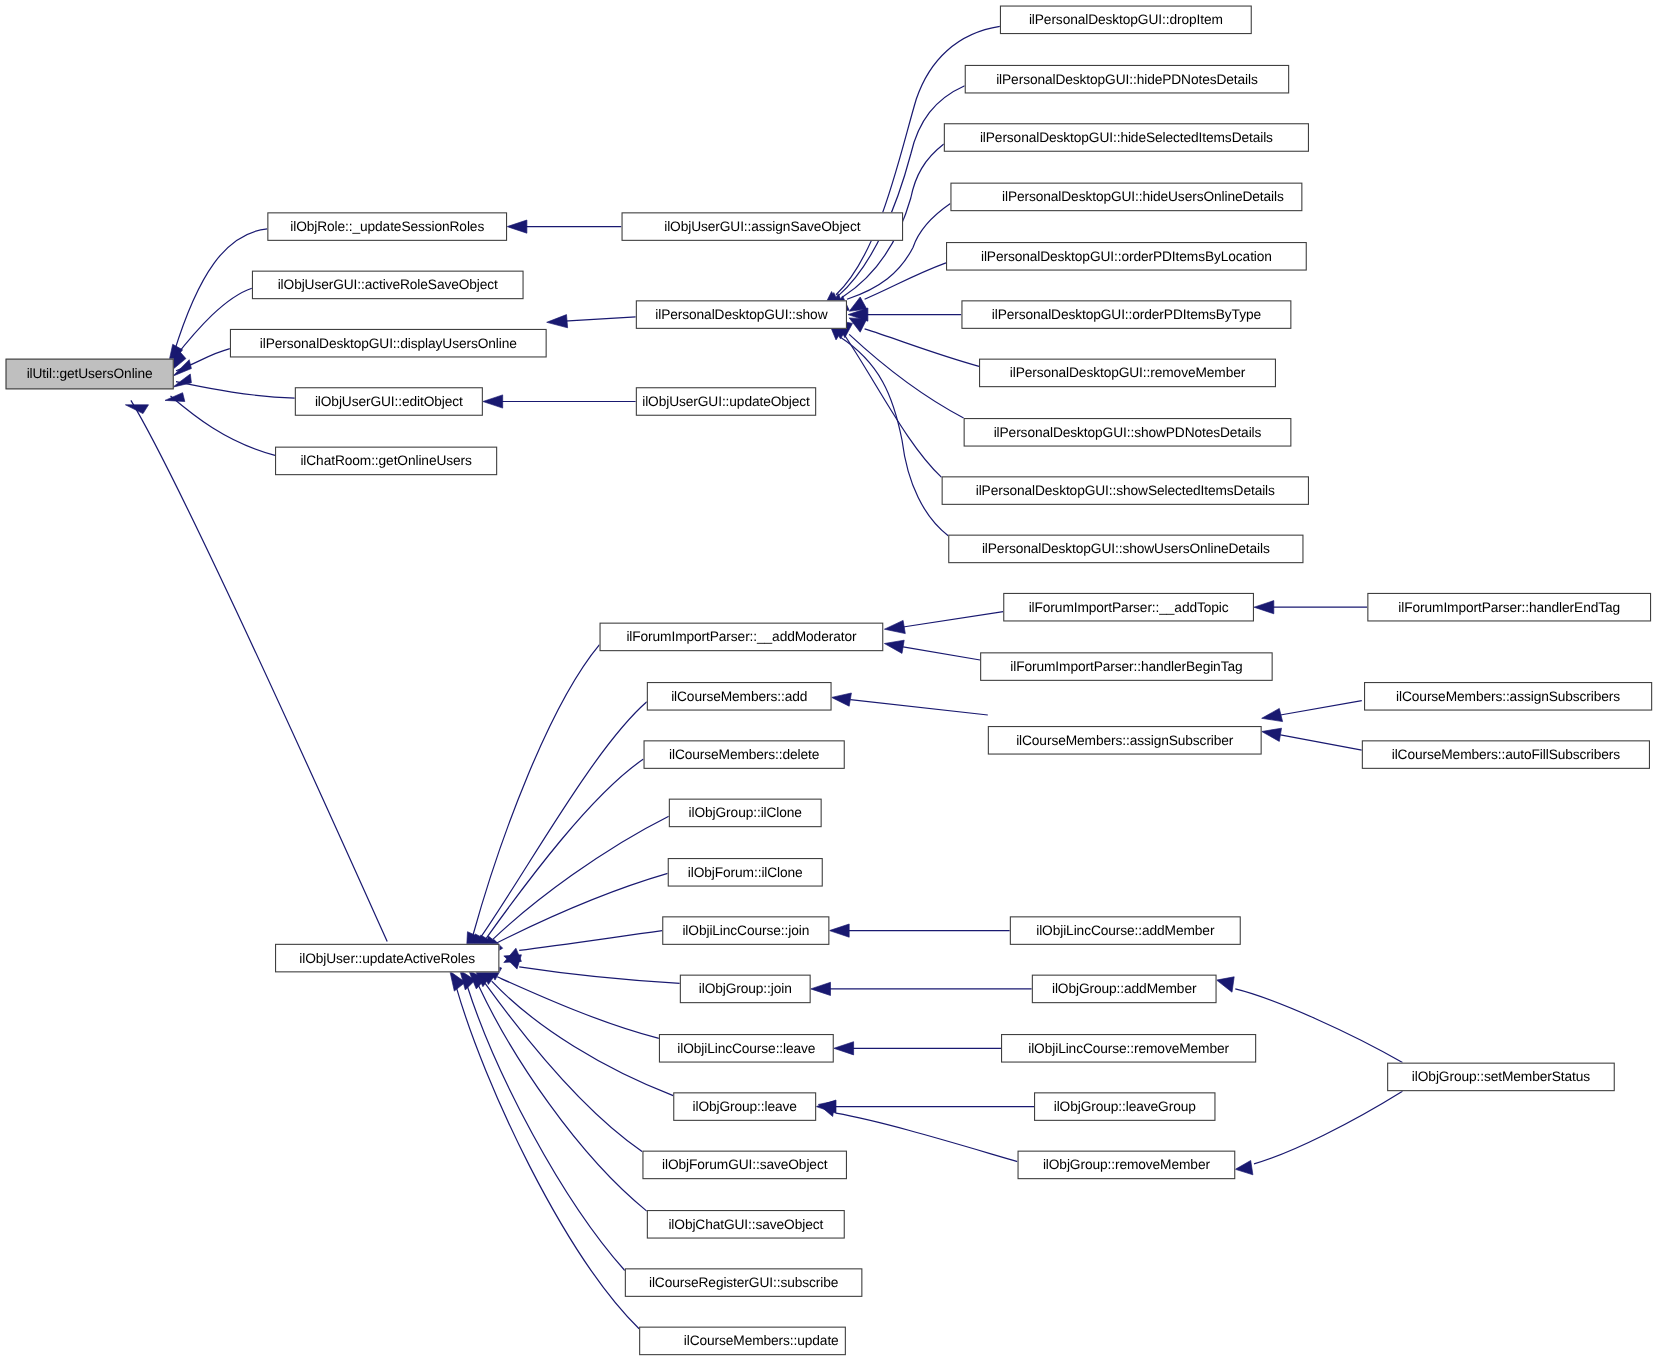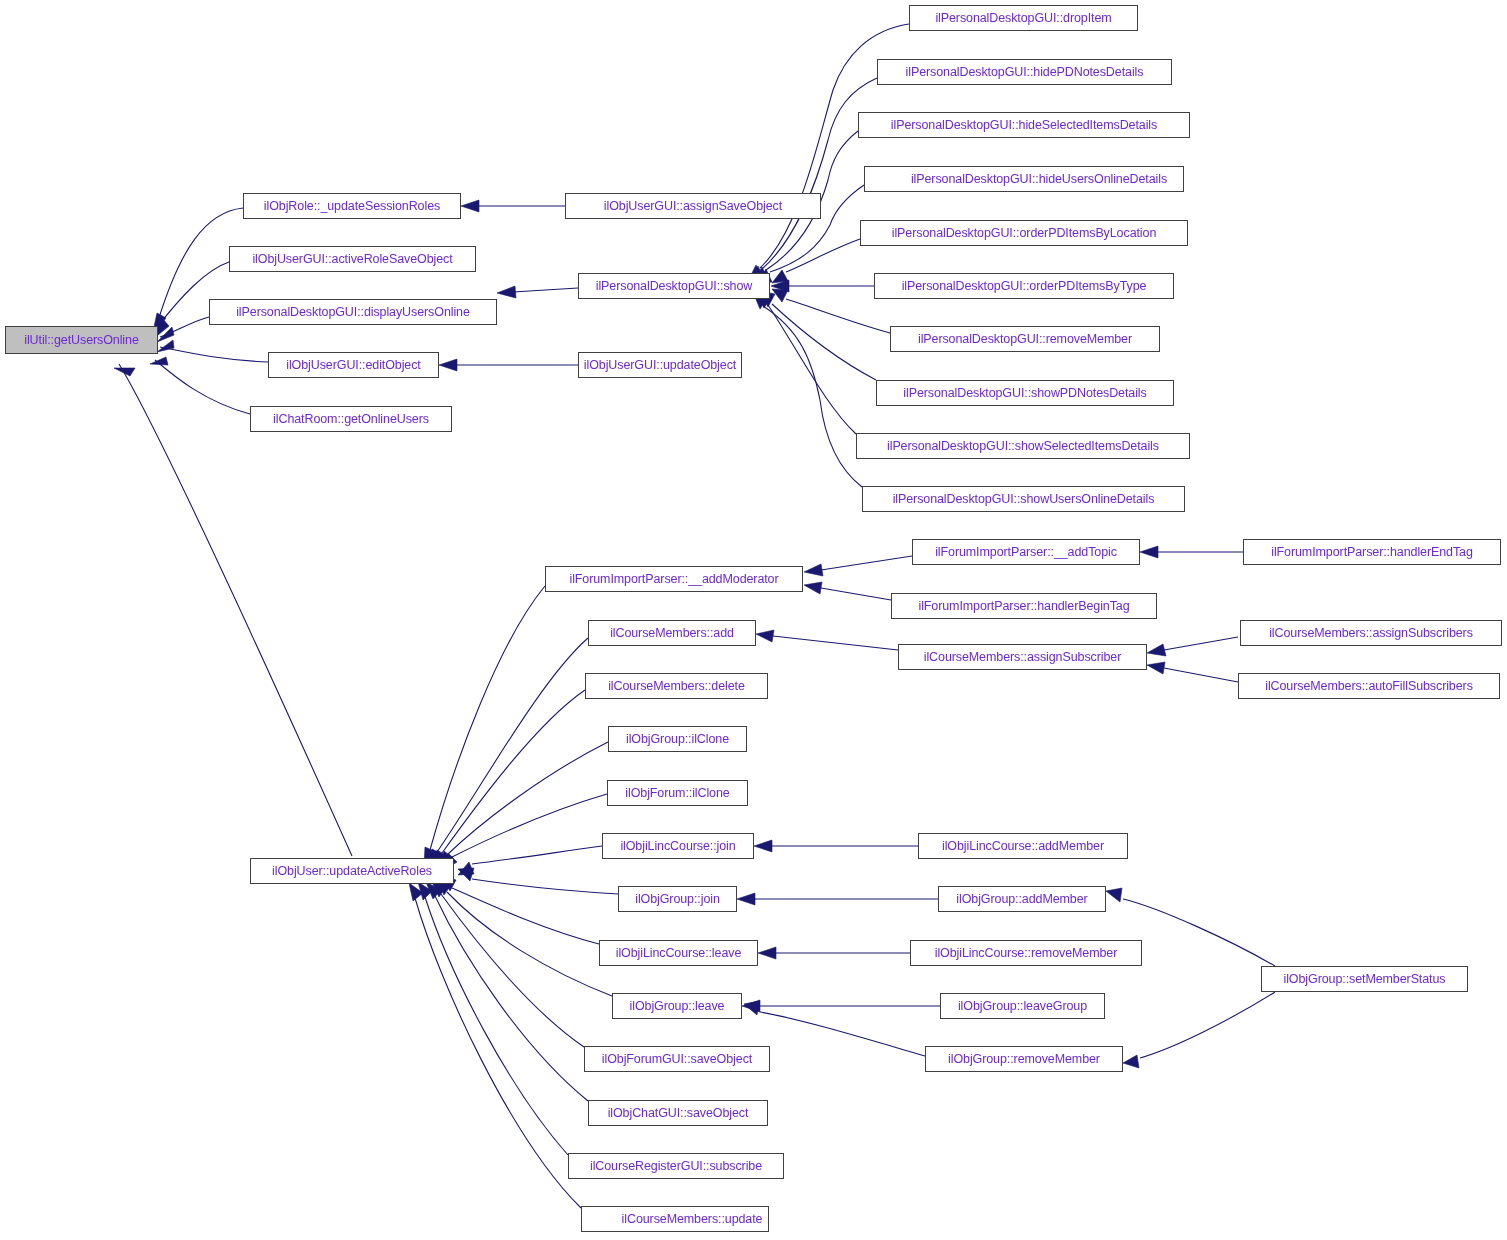--- a/index.html
+++ b/index.html
@@ -28,21 +28,21 @@
     position: absolute;
     box-sizing: border-box;
     background: #ffffff;
     border: 1px solid #404040;
     display: flex;
     align-items: center;
     justify-content: center;
     font-family: "Liberation Sans", sans-serif;
     font-size: 12.5px;
     line-height: 1;
-    color: #6d28d9;
+    color: #000000;
     white-space: nowrap;
     letter-spacing: -0.1px;
     padding: 0 6px;
   }
   .node-box.root {
     background: #bfbfbf;
     border-color: #404040;
   }
   .node-label {
     display: block;
@@ -313,21 +313,21 @@
       </div>
       <div class="node-box" style="left: 1243px; top: 539px; width: 258px; height: 26px;">
         <span class="node-label">ilForumImportParser::handlerEndTag</span>
       </div>
       <div class="node-box" style="left: 588px; top: 620px; width: 168px; height: 26px;">
         <span class="node-label">ilCourseMembers::add</span>
       </div>
       <div class="node-box" style="left: 585px; top: 673px; width: 183px; height: 26px;">
         <span class="node-label">ilCourseMembers::delete</span>
       </div>
-      <div class="node-box" style="left: 898px; top: 644px; width: 249px; height: 26px;">
+      <div class="node-box" style="left: 898px; top: 660px; width: 249px; height: 26px;">
         <span class="node-label">ilCourseMembers::assignSubscriber</span>
       </div>
       <div class="node-box" style="left: 1240px; top: 620px; width: 262px; height: 26px;">
         <span class="node-label">ilCourseMembers::assignSubscribers</span>
       </div>
       <div class="node-box" style="left: 1238px; top: 673px; width: 262px; height: 26px;">
         <span class="node-label">ilCourseMembers::autoFillSubscribers</span>
       </div>
       <div class="node-box" style="left: 250px; top: 858px; width: 204px; height: 26px;">
         <span class="node-label">ilObjUser::updateActiveRoles</span>

